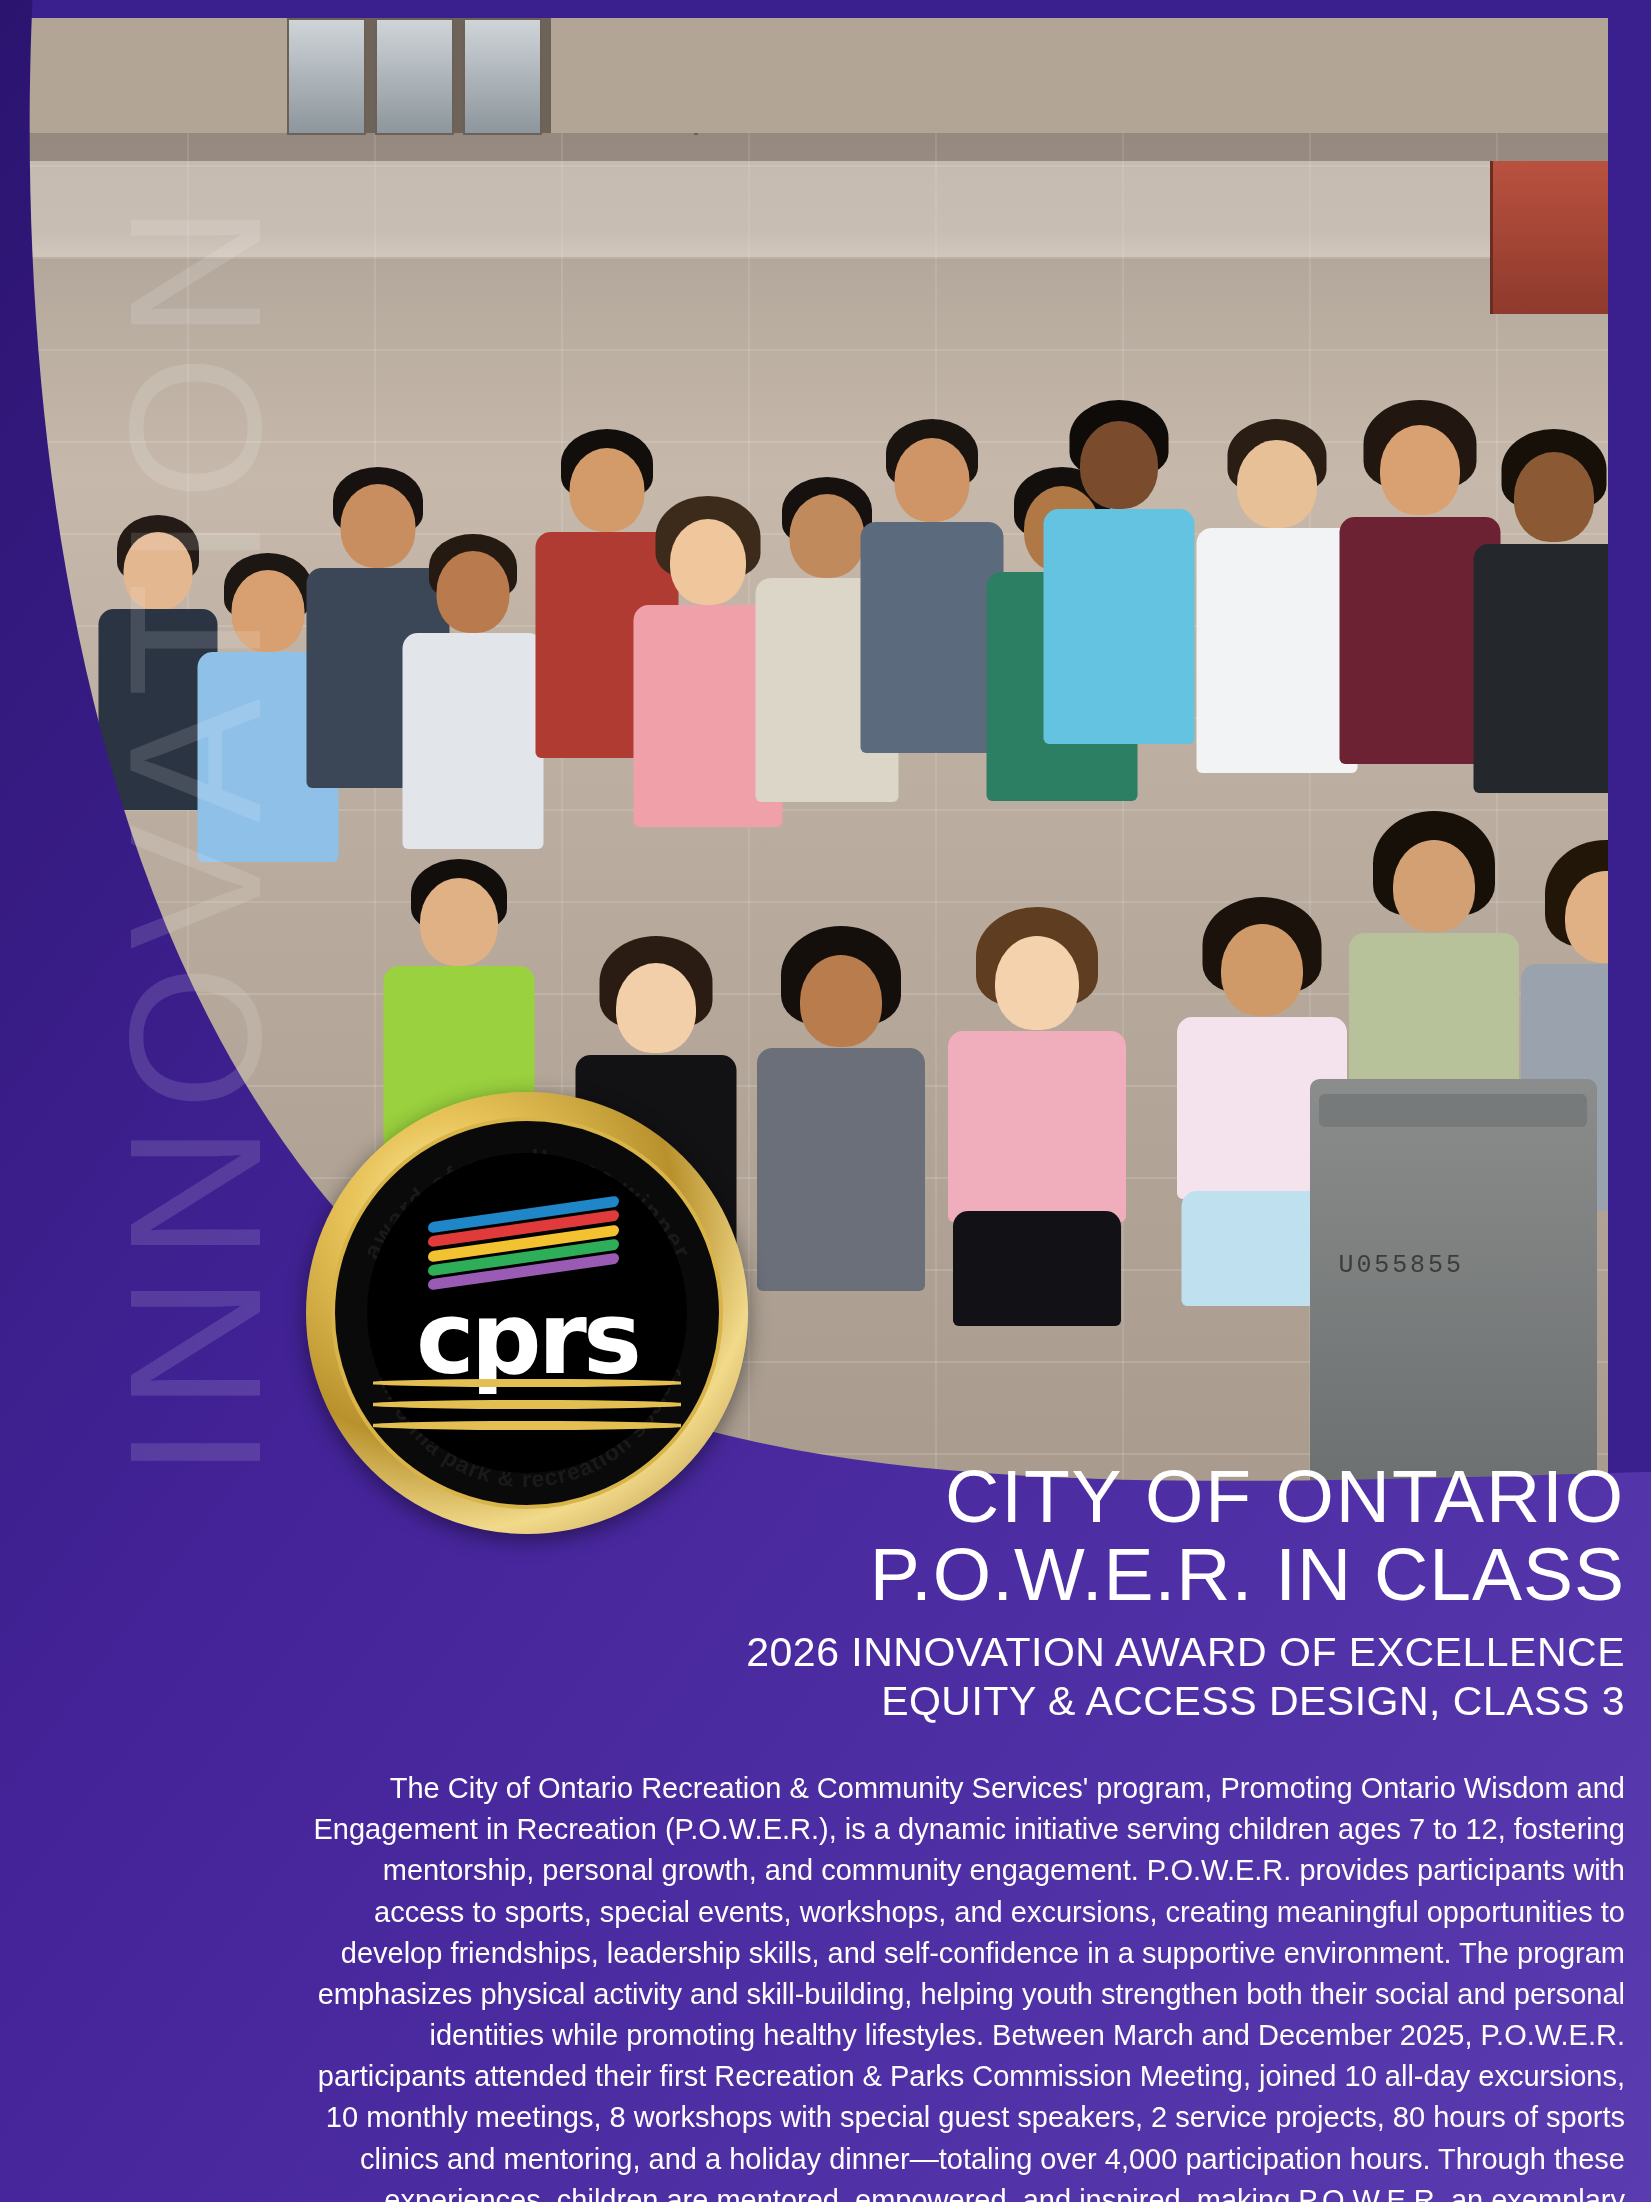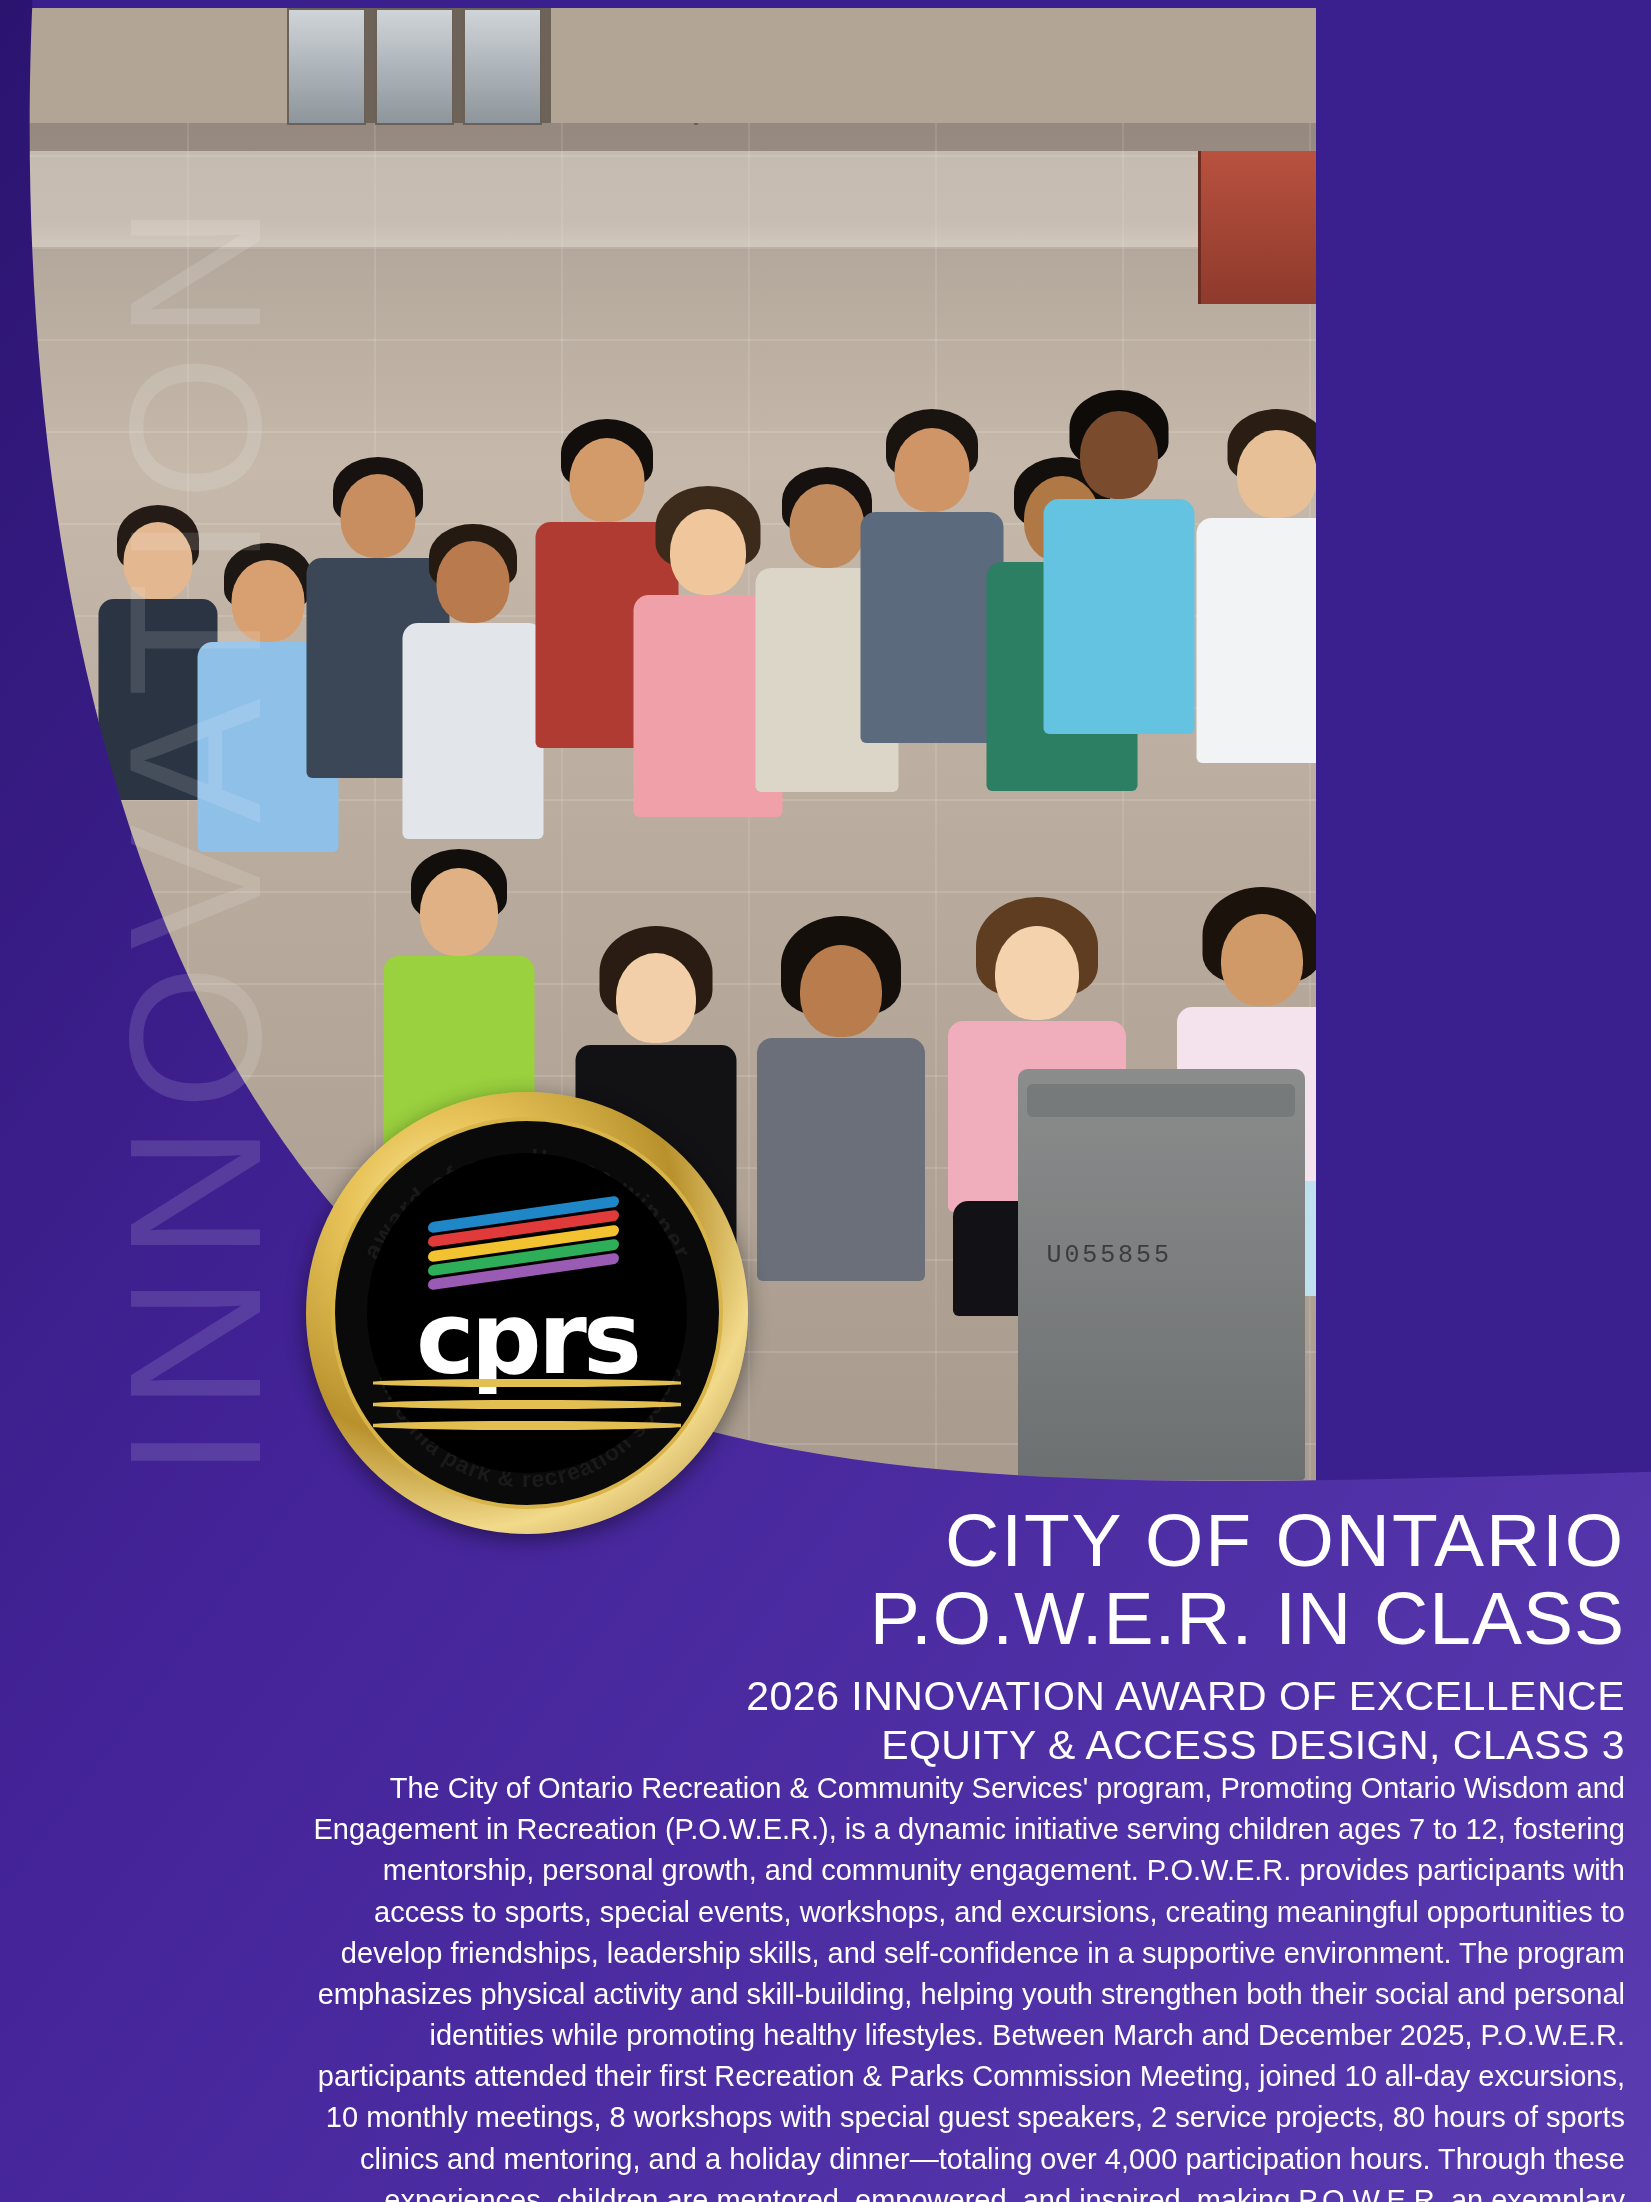--- a/index.html
+++ b/index.html
@@ -13,22 +13,22 @@
     height: 2202px;
     overflow: hidden;
     font-family: "Liberation Sans", sans-serif;
     background: #3a1f8f;
   }
 
   
   .photo {
     position: absolute;
     left: 0;
-    top: 8px;
-    width: 1316px;
+    top: 18px;
+    width: 1608px;
     height: 1529px;
     overflow: hidden;
   }
   
   .wall {
     position: absolute;
     inset: 0;
     background:
       linear-gradient(180deg, #8e8178 0%, #9c8f85 14%, #b4a89c 16%, #c6b9ab 30%, #b9ab9d 55%, #a79a8d 100%);
   }
@@ -234,21 +234,20 @@
   }
 
   
   .titleblock {
     position: absolute;
     right: 27px;
     top: 1457px;
     width: 1176px;
     text-align: right;
     color: #ffffff;
-    margin-top: 44px;
   }
   .t1 {
     font-size: 75px;
     line-height: 1.04;
     letter-spacing: 1.9px;
     font-weight: 400;
   }
   .t2 {
     font-size: 75px;
     line-height: 1.04;

